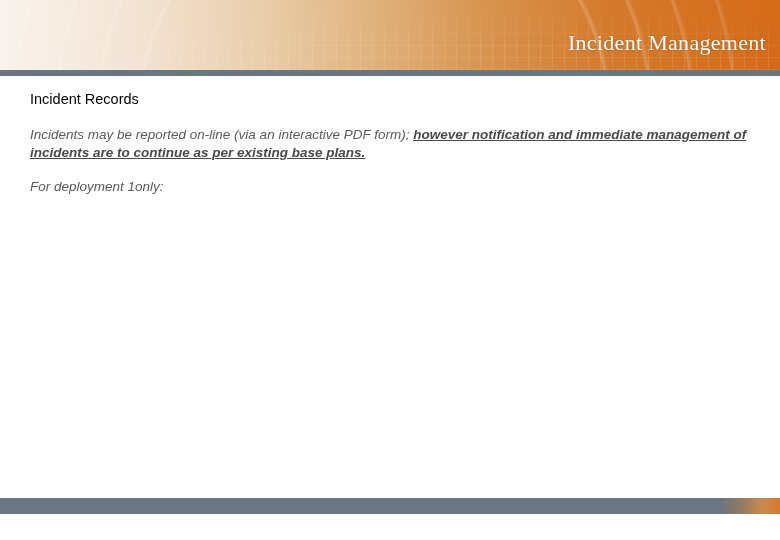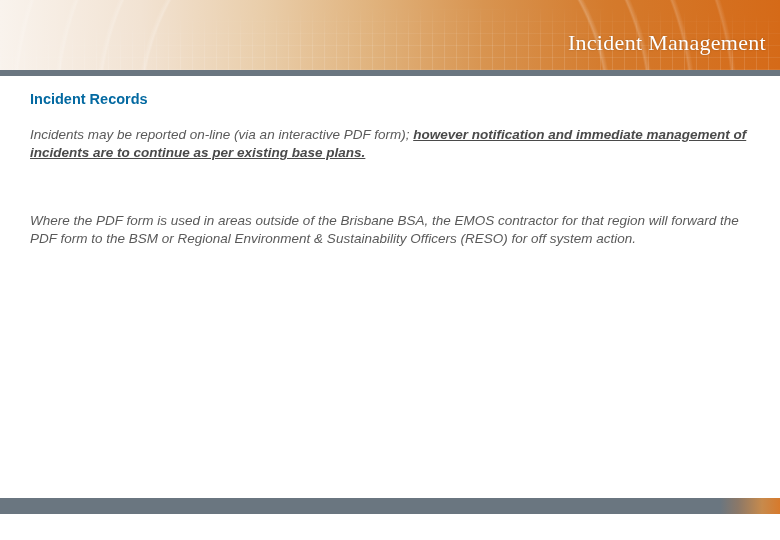--- a/index.html
+++ b/index.html
@@ -60,22 +60,22 @@
     background: #6a7680;
     width: 100%;
   }
   .content {
     padding: 14px 30px 0 30px;
     color: #5a5a5a;
     font-size: 13.5px;
     line-height: 1.35;
   }
   .section-heading {
-    color: #0369a1;
-    font-weight: bold;
+    color: #000000;
+    font-weight: normal;
     font-size: 14.5px;
     margin-bottom: 16px;
   }
   .para { margin-bottom: 16px; font-style: italic; }
   .bold { font-weight: bold; color: #4a4a4a; }
   .underline { text-decoration: underline; }
   .footer-band {
     position: absolute;
     left: 0;
     bottom: 26px;
@@ -101,20 +101,19 @@
 <div class="rule-under-header"></div>
 
 <div class="content">
   <div class="section-heading">Incident Records</div>
 
   <div class="para">
     <span>Incidents may be reported on-line (via an interactive PDF form); </span><span class="bold underline">however notification and immediate management of incidents are to continue as per existing base plans.</span>
   </div>
 
   <div class="para">
-    <br>
+    <span>For deployment 1only:</span><br>
   </div>
 
-  <div class="para">Where the PDF form is used in areas outside of the Brisbane BSA, the EMOS contractor for that region will forward the PDF form to the BSM or Regional Environment &amp; Sustainability Officers (RESO) for off system action.</div>
 </div>
 
 <div class="footer-band"></div>
 <div class="footer-accent"></div>
 
 </body></html>

